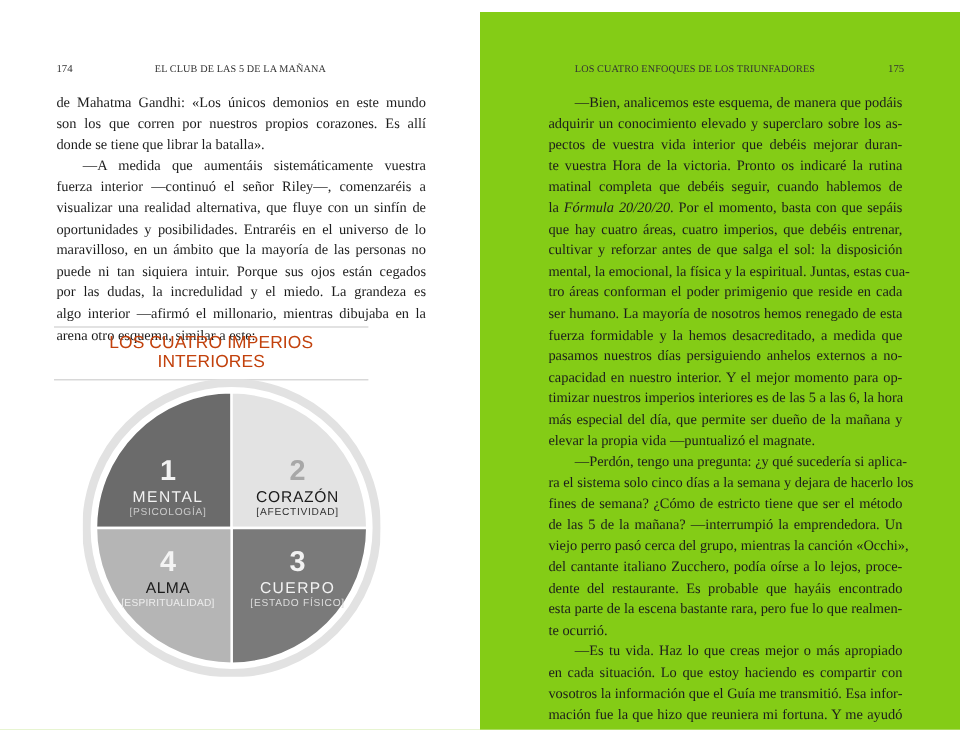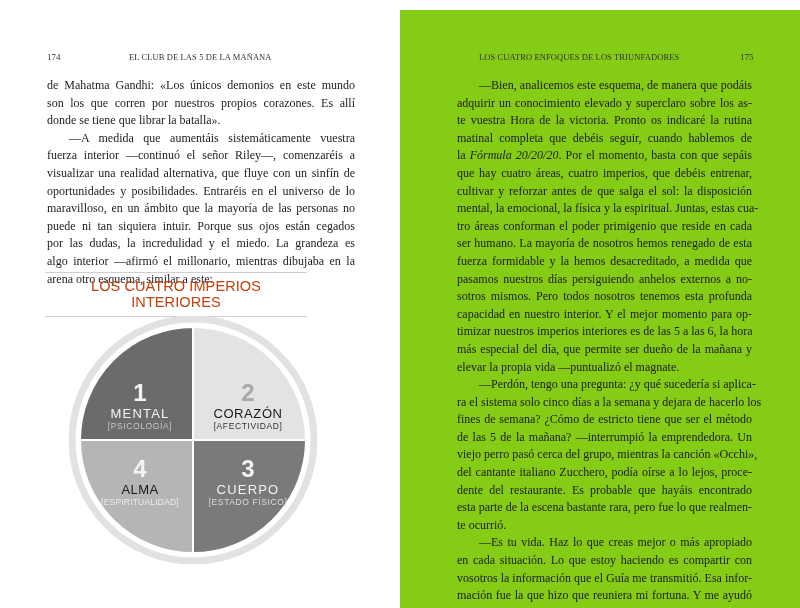--- a/index.html
+++ b/index.html
@@ -125,31 +125,31 @@
   </div>
 </div>
 
 <div class="page right">
   <div class="running-head" style="left:79px;">LOS CUATRO ENFOQUES DE LOS TRIUNFADORES</div>
   <div class="folio" style="left:340px;">175</div>
 
   <div class="text-block">
     <span class="line" style="padding-left:22px;">—Bien, analicemos este esquema, de manera que podáis</span>
     <span class="line">adquirir un conocimiento elevado y superclaro sobre los as-</span>
+    <span class="line">pectos de vuestra vida interior que debéis mejorar duran-</span>
     <span class="line">te vuestra Hora de la victoria. Pronto os indicaré la rutina</span>
     <span class="line">matinal completa que debéis seguir, cuando hablemos de</span>
     <span class="line"><span id="italic-line">la <em>Fórmula 20/20/20</em>. Por el momento, basta con que sepáis</span></span>
     <span class="line">que hay cuatro áreas, cuatro imperios, que debéis entrenar,</span>
     <span class="line">cultivar y reforzar antes de que salga el sol: la disposición</span>
     <span class="line">mental, la emocional, la física y la espiritual. Juntas, estas cua-</span>
     <span class="line">tro áreas conforman el poder primigenio que reside en cada</span>
     <span class="line">ser humano. La mayoría de nosotros hemos renegado de esta</span>
     <span class="line">fuerza formidable y la hemos desacreditado, a medida que</span>
     <span class="line">pasamos nuestros días persiguiendo anhelos externos a no-</span>
-    <span class="line">sotros mismos. Pero todos nosotros tenemos esta profunda</span>
     <span class="line">capacidad en nuestro interior. Y el mejor momento para op-</span>
     <span class="line">timizar nuestros imperios interiores es de las 5 a las 6, la hora</span>
     <span class="line">más especial del día, que permite ser dueño de la mañana y</span>
     <span class="line last">elevar la propia vida —puntualizó el magnate.</span>
     <span class="line" style="padding-left:22px;">—Perdón, tengo una pregunta: ¿y qué sucedería si aplica-</span>
     <span class="line">ra el sistema solo cinco días a la semana y dejara de hacerlo los</span>
     <span class="line">fines de semana? ¿Cómo de estricto tiene que ser el método</span>
     <span class="line">de las 5 de la mañana? —interrumpió la emprendedora. Un</span>
     <span class="line">viejo perro pasó cerca del grupo, mientras la canción «Occhi»,</span>
     <span class="line">del cantante italiano Zucchero, podía oírse a lo lejos, proce-</span>

